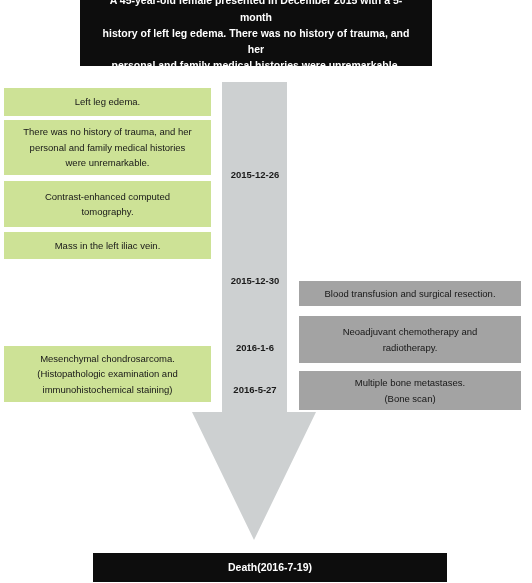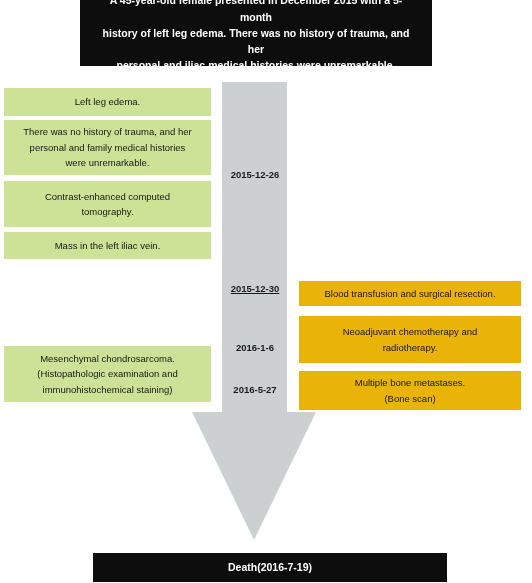--- a/index.html
+++ b/index.html
@@ -82,47 +82,47 @@
     color: #171717;
     line-height: 1.62;
     padding: 2px 0;
   }
   .green {
     background: #cde296;
     left: 4px;
     width: 207px;
   }
   .pink {
-    background: #eab308;
+    background: #a3a3a3;
     left: 299px;
     width: 222px;
   }
   .event-box .txt { display: block; }
 </style>
 </head>
 <body>
 
 <div class="canvas">
 
   <div class="black-box" id="summary-box">
     <div>
       <span class="txt">A 45-year-old female presented in December 2015 with a 5-month</span>
       <span class="txt">history of left leg edema. There was no history of trauma, and her</span>
-      <span class="txt">personal and iliac medical histories were unremarkable.</span>
+      <span class="txt">personal and family medical histories were unremarkable.</span>
     </div>
   </div>
 
   <div class="arrow">
     <svg width="128" height="460" viewBox="0 0 128 460" xmlns="http://www.w3.org/2000/svg">
       <polygon points="32,0 97,0 97,330 126,330 64,458 2,330 32,330" fill="#cdd0d1"></polygon>
     </svg>
   </div>
 
   <div class="date-label" style="top:169px;">2015-12-26</div>
-  <div class="date-label" style="top:283px;text-decoration:underline;">2015-12-30</div>
+  <div class="date-label" style="top:275px;">2015-12-30</div>
   <div class="date-label" style="top:342px;">2016-1-6</div>
   <div class="date-label" style="top:384px;">2016-5-27</div>
 
   <div class="event-box green" style="top:88px; height:28px;">
     <div>
       <span class="txt">Left leg edema.</span>
     </div>
   </div>
 
   <div class="event-box green" style="top:120px; height:55px;">

